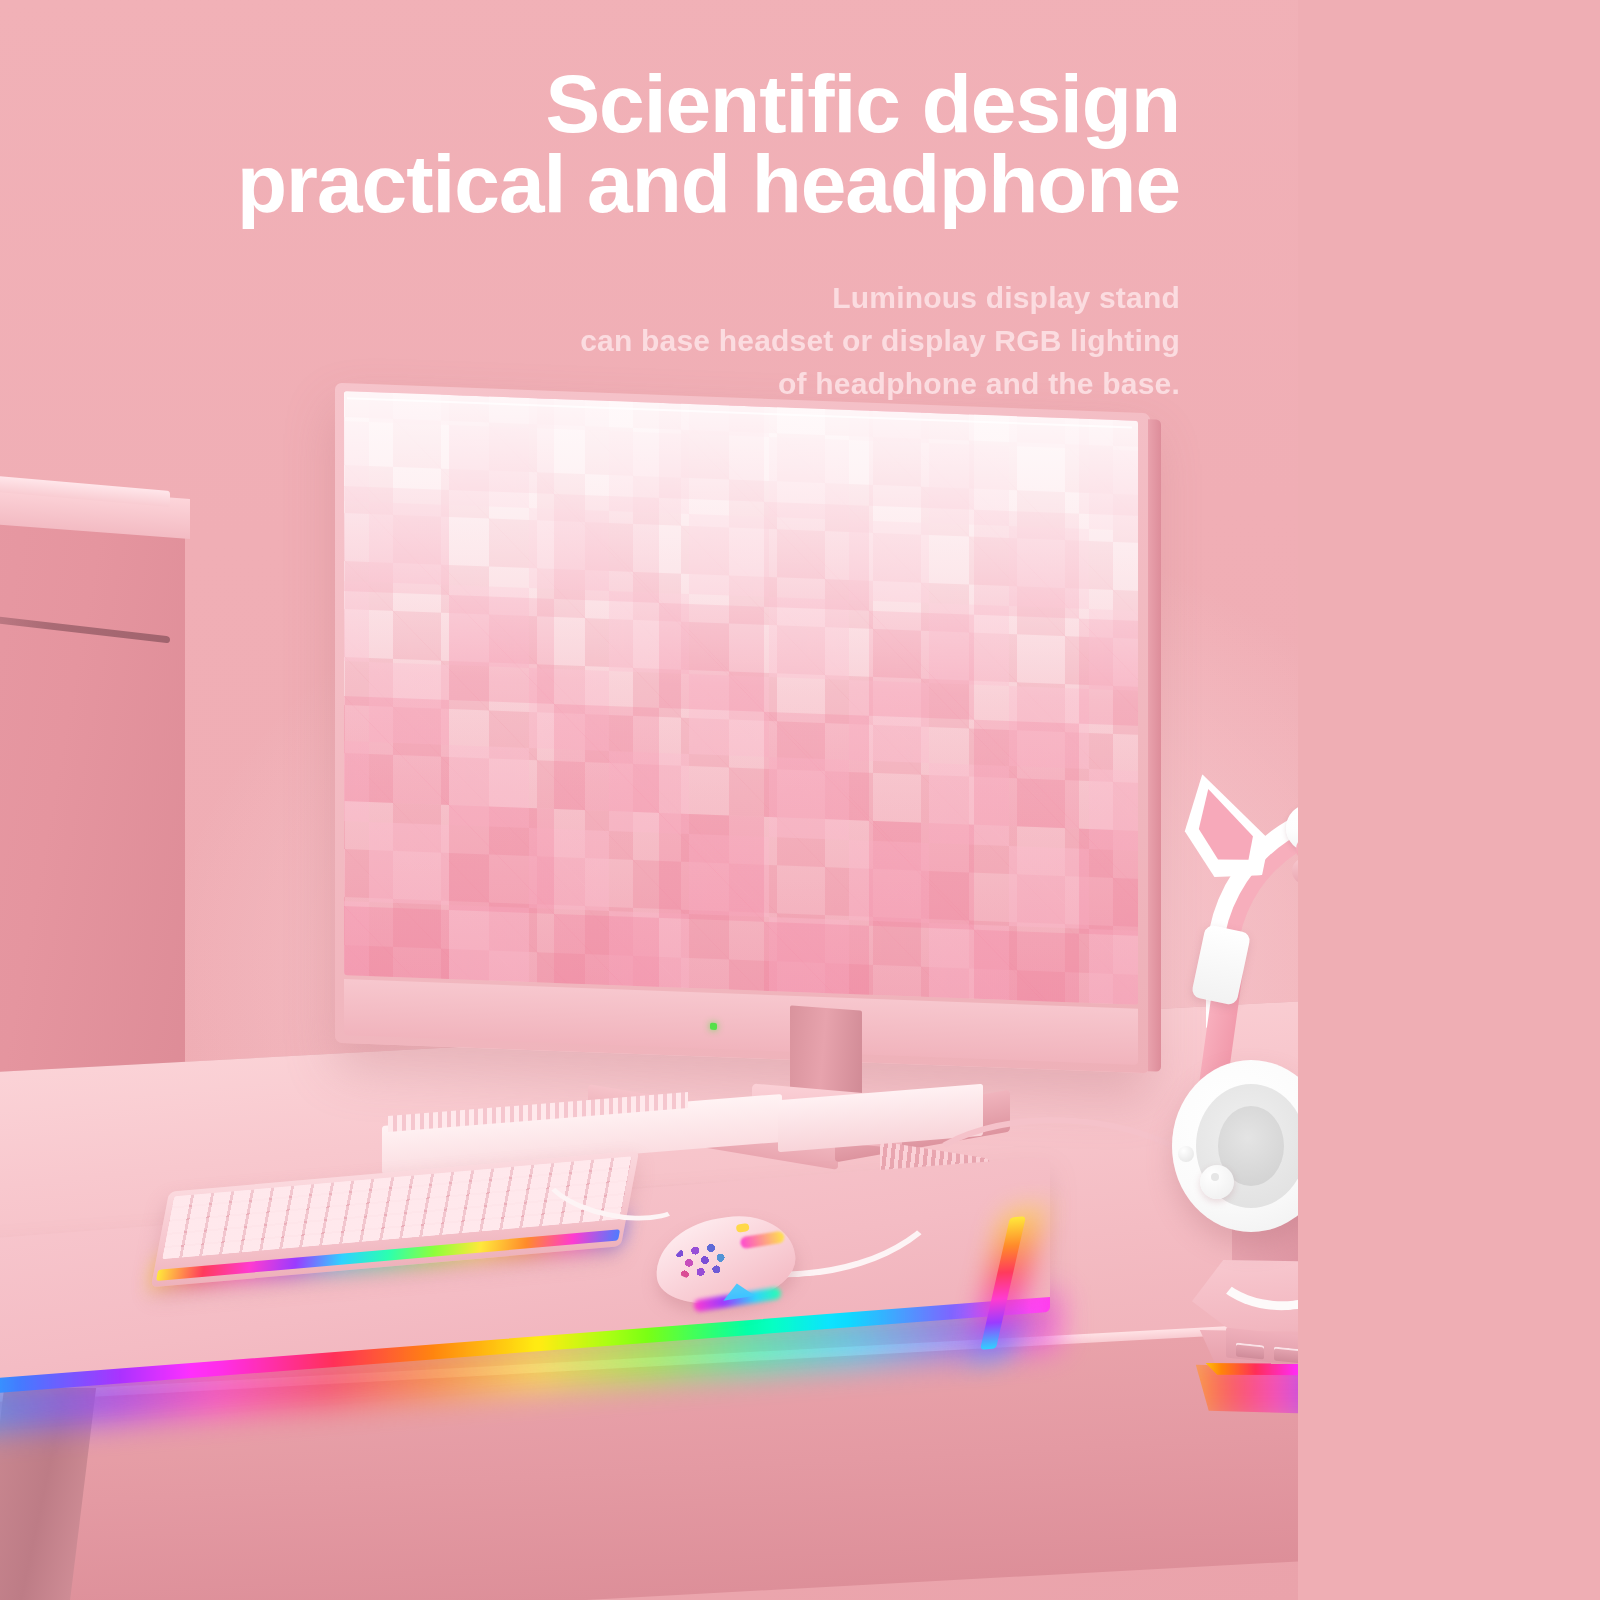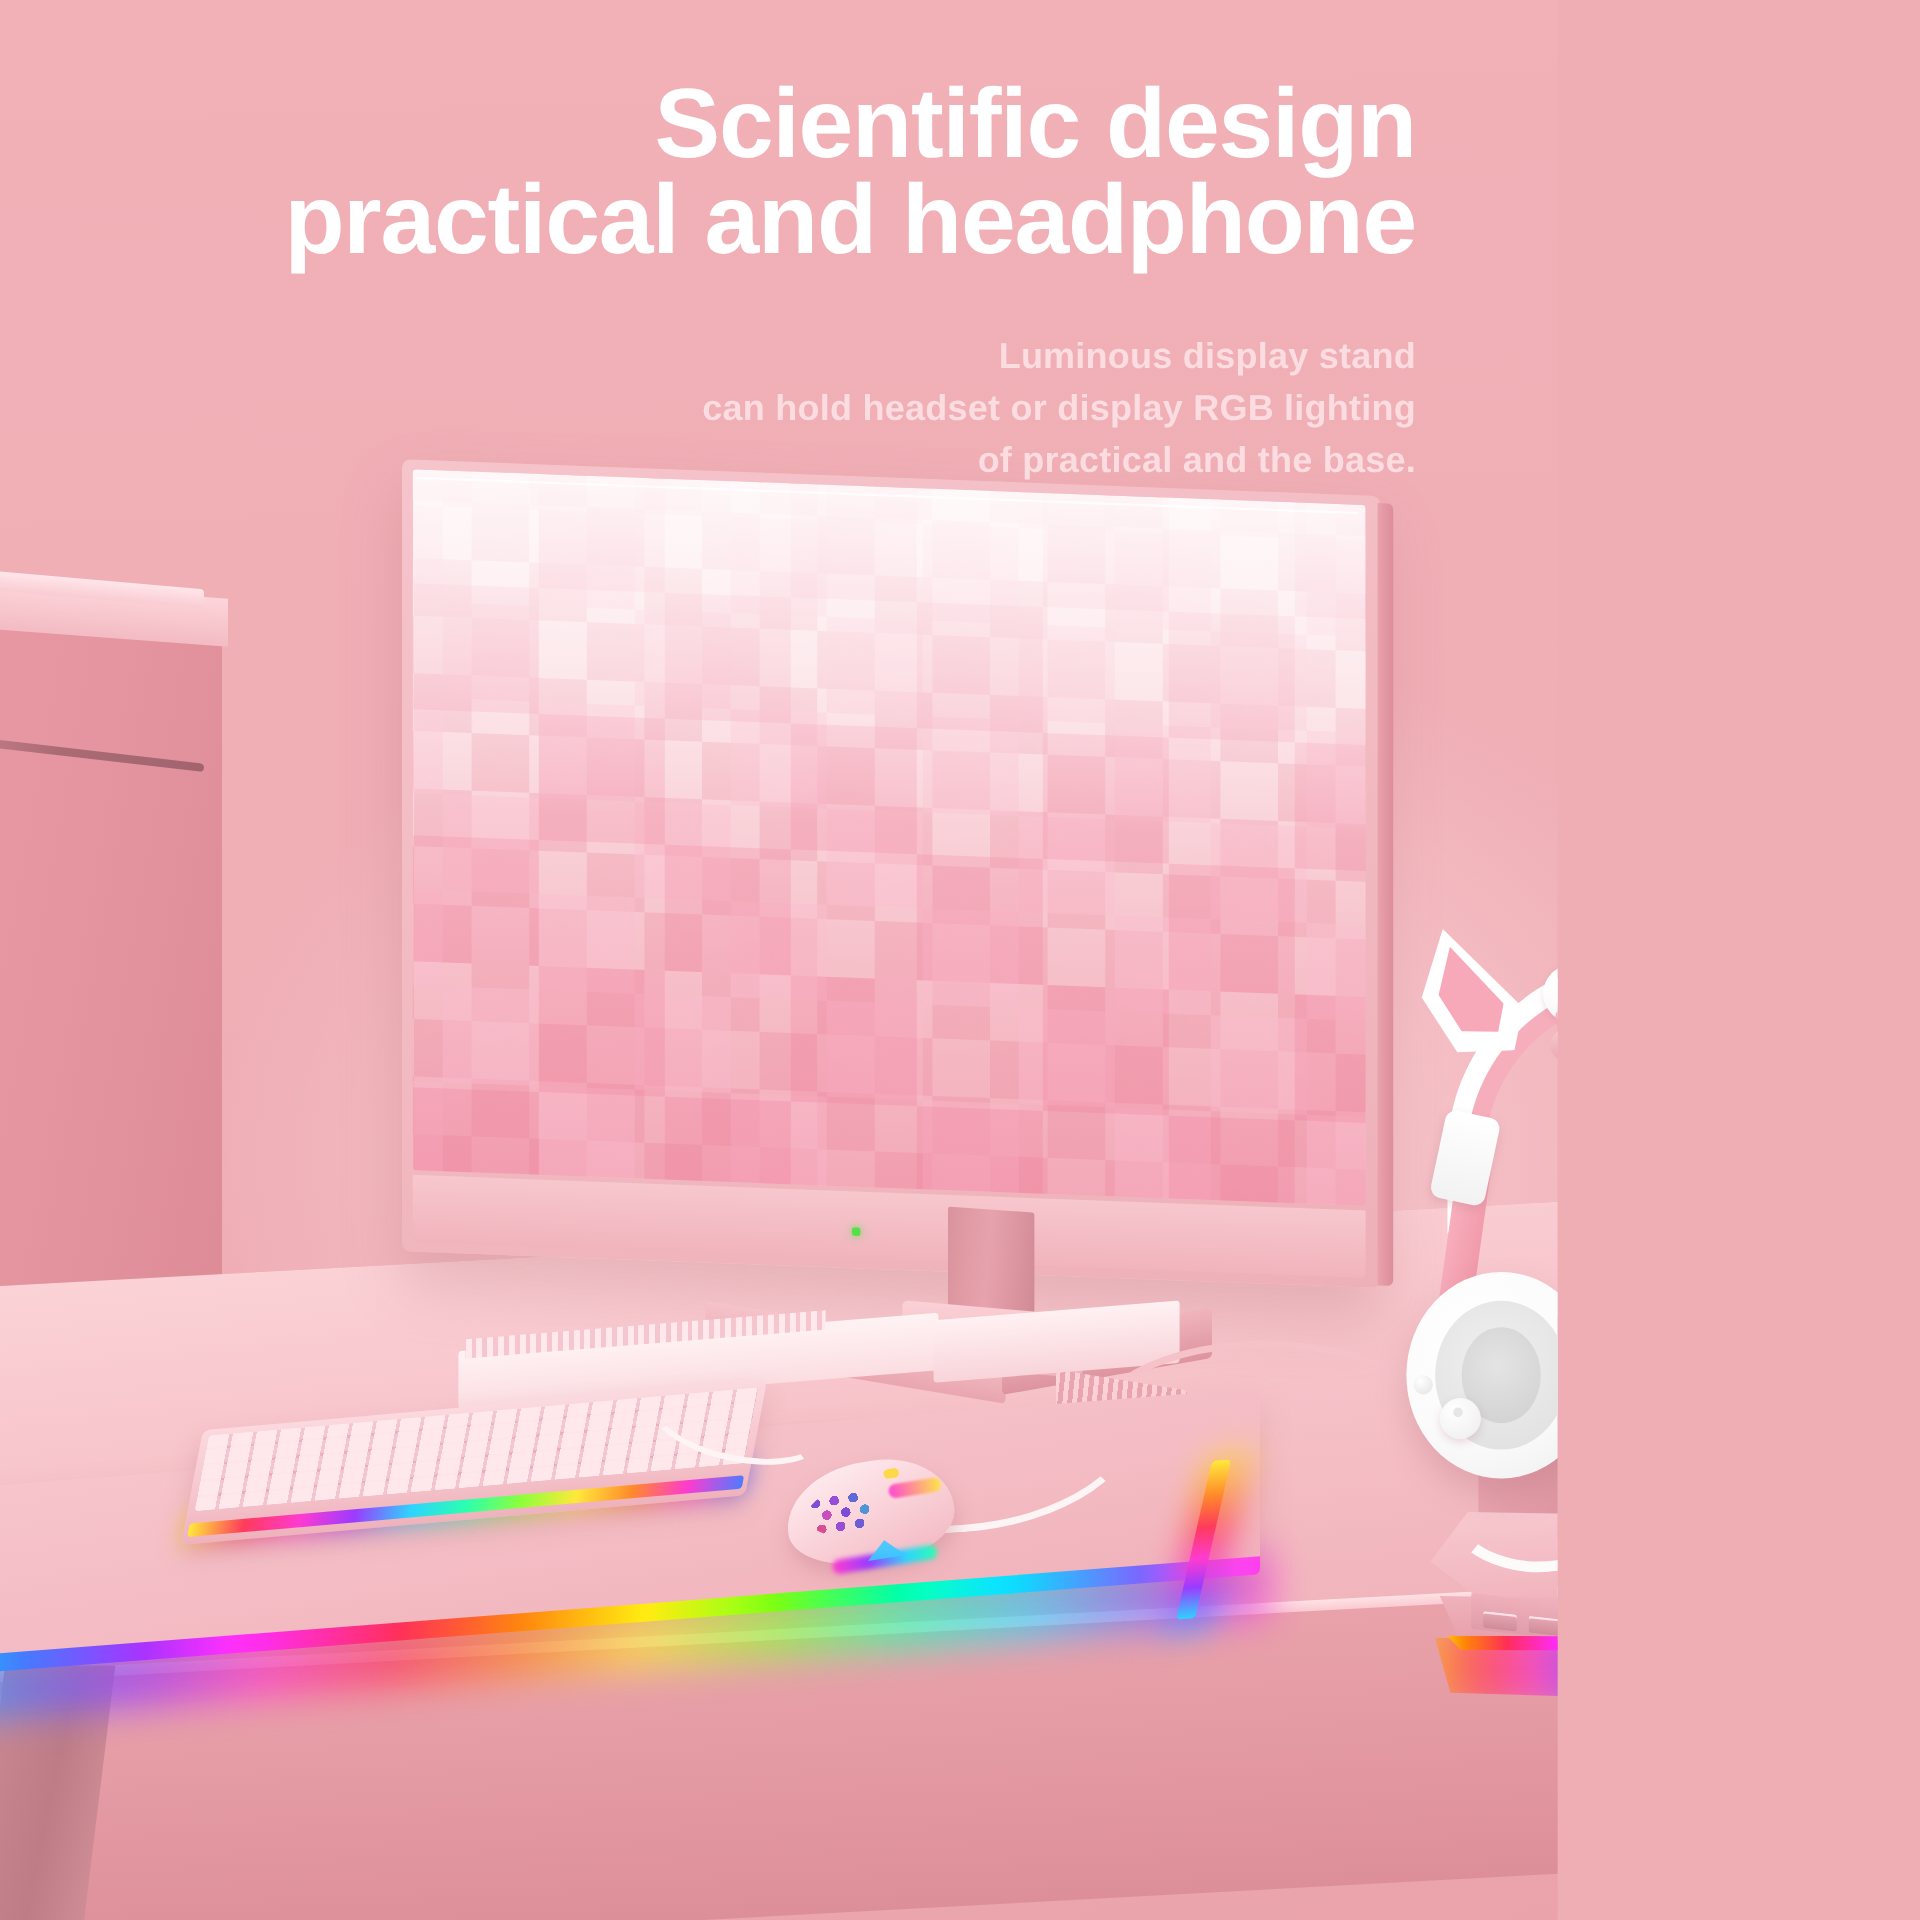--- a/index.html
+++ b/index.html
@@ -413,17 +413,17 @@
   <div class="mic-pin"></div>
   <div class="hp-cable"></div>
   <div class="hs-power-cable"></div>
 
   <div class="title">
     <span class="tl">Scientific design</span>
     <span class="tl">practical and headphone</span>
   </div>
   <div class="subtitle">
     <span class="sl">Luminous display stand</span>
-    <span class="sl">can hold headset or display RGB lighting</span>
-    <span class="sl">of practical and the base.</span>
+    <span class="sl">can base headset or display RGB lighting</span>
+    <span class="sl">of headphone and the base.</span>
   </div>
 
 </div>
 
 </body></html>

